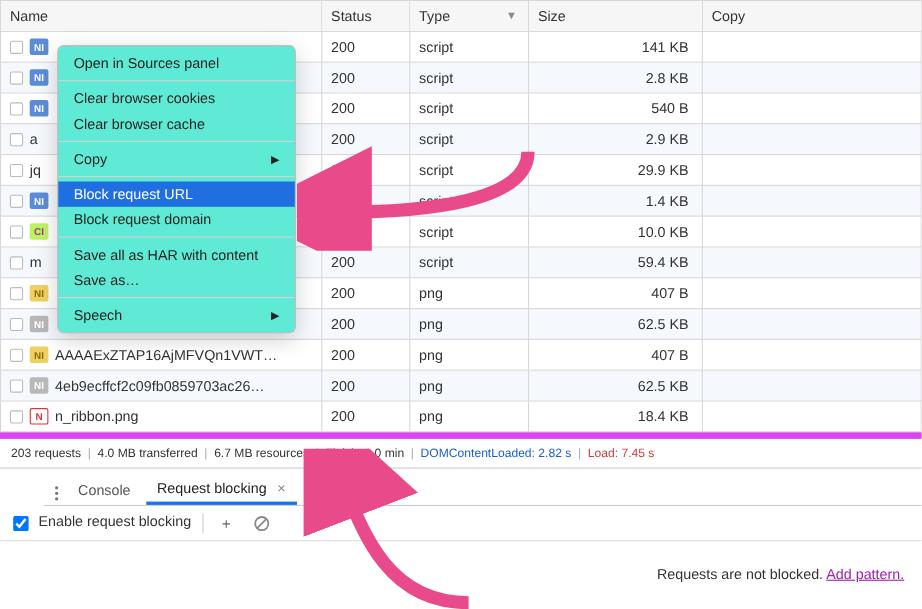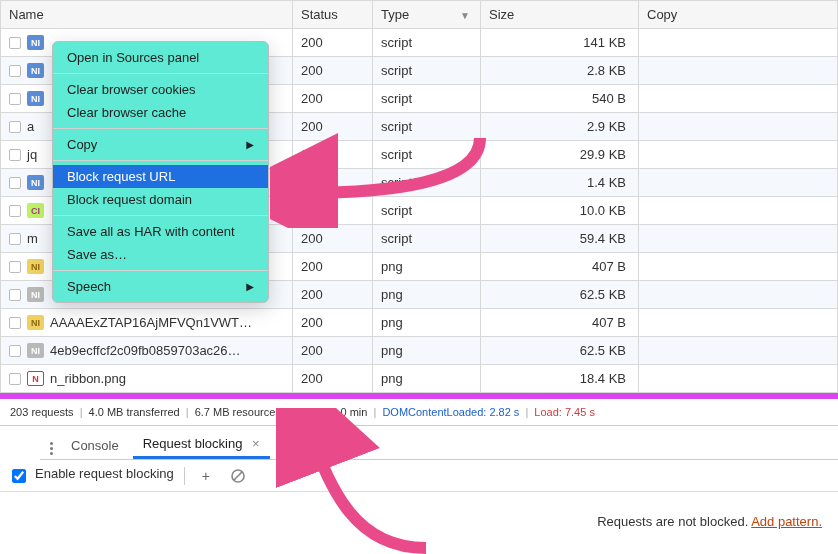--- a/index.html
+++ b/index.html
@@ -166,21 +166,21 @@
   .icon-btn {
     width:22px; height:22px; display:flex; align-items:center; justify-content:center;
     color:#666; font-size:14px;
   }
   .empty-state {
     text-align: right;
     padding: 22px 16px 40px;
     font-size: 13px;
     color: #333;
   }
-  .empty-state a { color: #c2410c; text-decoration: underline; }
+  .empty-state a { color: #a21caf; text-decoration: underline; }
 
   
   .arrow { position: absolute; z-index: 20; pointer-events:none; }
   .arrow svg { display:block; }
 </style>
 </head>
 <body>
 
 <table class="net">
   <colgroup>

